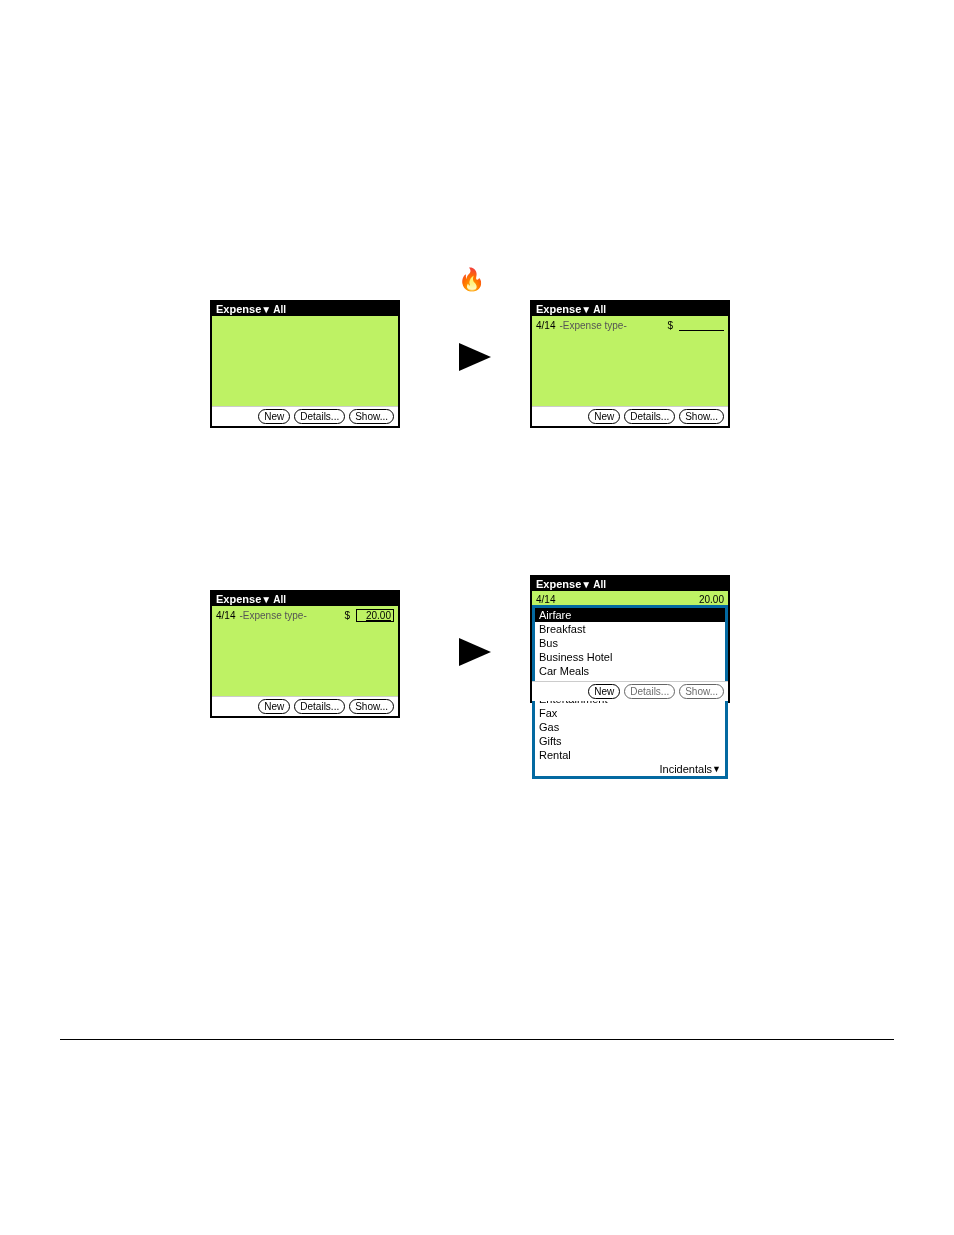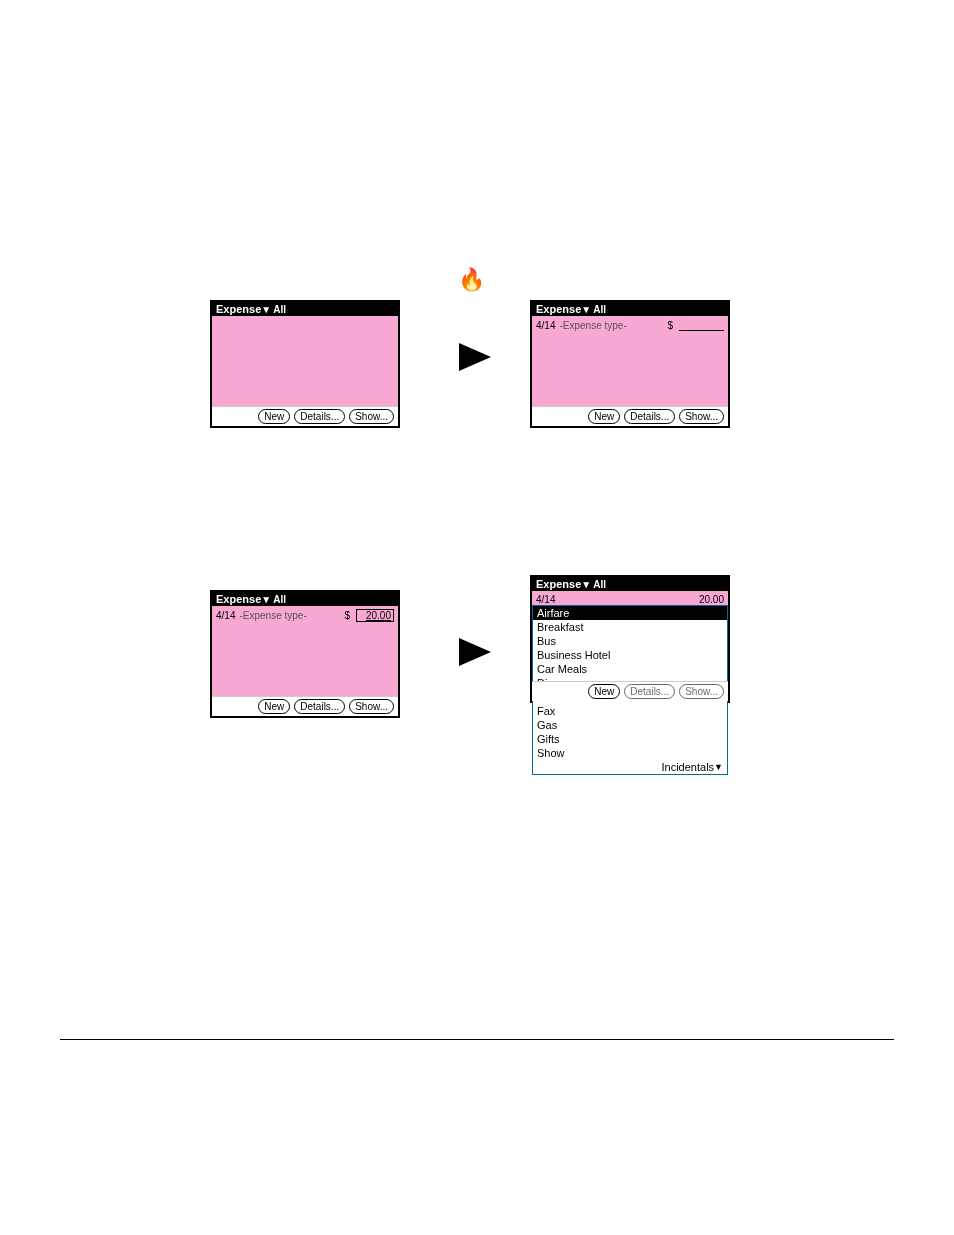--- a/index.html
+++ b/index.html
@@ -68,21 +68,21 @@
 
     .palm-screen-header .dropdown {
       color: #fff;
       font-size: 10px;
       display: flex;
       align-items: center;
       gap: 2px;
     }
 
     .palm-screen-body {
-      background: #f9a8d4;
+      background: #bef264;
       min-height: 80px;
       padding: 2px;
       position: relative;
     }
 
     .palm-screen-footer {
       border-top: 1px solid #ccc;
       padding: 2px 4px;
       display: flex;
       gap: 4px;
@@ -253,21 +253,21 @@
         <span>All</span>
       </span>
     </div>
     <div class="palm-screen-body" style="height:90px; position:relative; overflow:visible;">
 
       <div class="expense-row" style="display:flex; justify-content:space-between; padding: 1px 2px;">
         <span style="font-size:10px;">4/14</span>
         <span style="font-size:10px; margin-left:auto;">20.00</span>
       </div>
 
-      <div style="position:absolute; top:14px; left:0; right:0; border:1px solid #0369a1; background:#fff; z-index:20;">
+      <div style="position:absolute; top:14px; left:0; right:0; border:3px solid #0369a1; background:#fff; z-index:20;">
         <div class="dropdown-list-item selected">
           <span>Airfare</span>
         </div>
         <div class="dropdown-list-item">
           <span>Breakfast</span>
         </div>
         <div class="dropdown-list-item">
           <span>Bus</span>
         </div>
         <div class="dropdown-list-item">
@@ -285,21 +285,21 @@
         <div class="dropdown-list-item">
           <span>Fax</span>
         </div>
         <div class="dropdown-list-item">
           <span>Gas</span>
         </div>
         <div class="dropdown-list-item">
           <span>Gifts</span>
         </div>
         <div class="dropdown-list-item">
-          <span>Show</span>
+          <span>Rental</span>
         </div>
         <div class="dropdown-list-item" style="display:flex; justify-content:flex-end; align-items:center;">
           <span>Incidentals</span>
           <span style="font-size:9px;">▼</span>
         </div>
       </div>
     </div>
     <div class="palm-screen-footer" style="position:relative; z-index:25;">
       <button class="palm-btn">New</button>
       <button class="palm-btn" style="opacity:0.6;">Details...</button>

